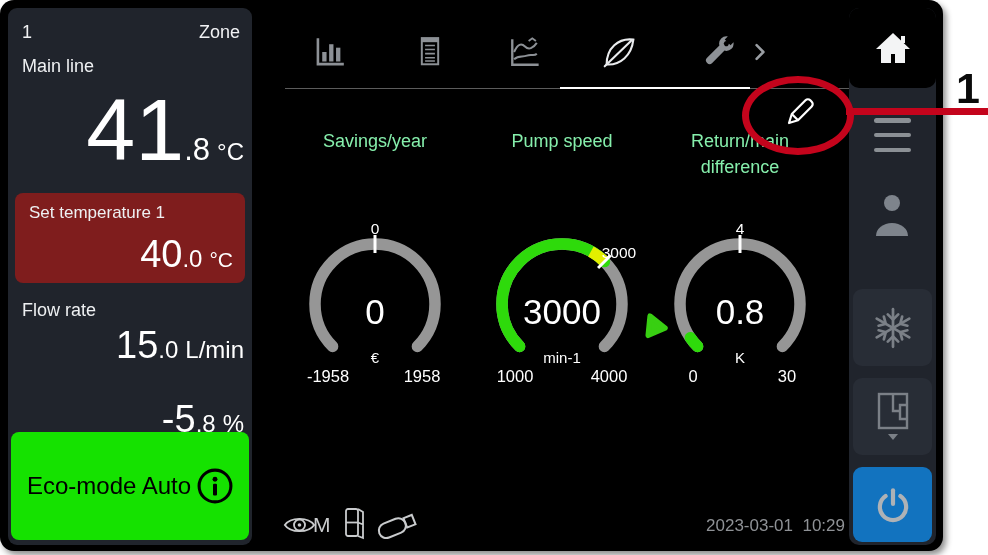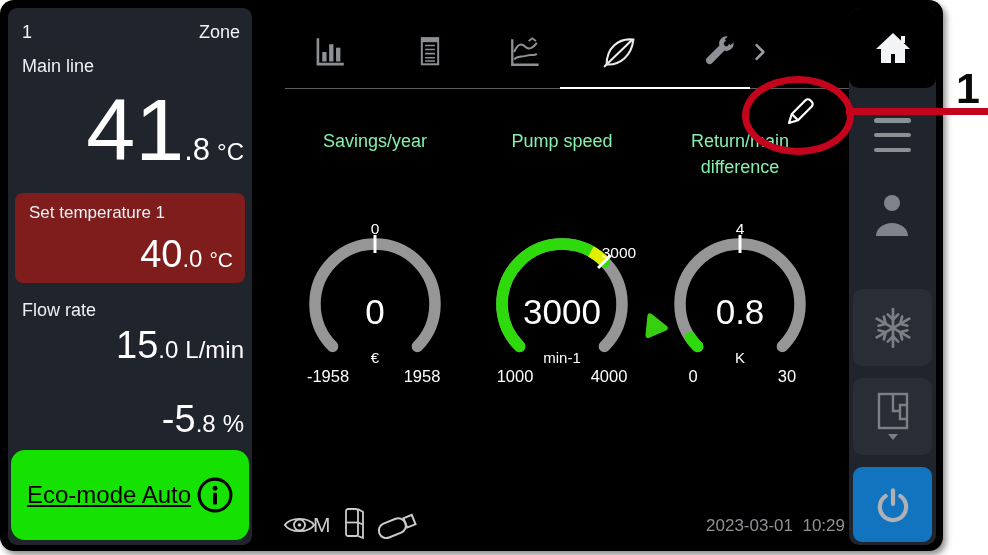--- a/index.html
+++ b/index.html
@@ -14,22 +14,22 @@
   .val-row{position:absolute;right:8px;display:flex;align-items:baseline;white-space:nowrap;color:#fff;margin-left:37px;}
   .v-big{font-size:88px;line-height:1;}
   .v-med{font-size:38px;line-height:1;}
   .v-dec{font-size:24px;}
   .v-unit{font-size:24px;margin-left:7px;}
   .main-val{top:78px;}
   .main-val .v-dec{font-size:31px;}
   .set-box{position:absolute;left:7px;right:7px;top:185px;height:90px;background:#7f1d1d;border-radius:8px;}
   .set-box .p-label{top:10px;}
   .set-box .val-row{bottom:10px;right:12px;}
-  .eco-btn{position:absolute;left:3px;right:3px;bottom:5px;height:90px;background:#15e200;border-radius:14px;
-           display:flex;align-items:center;color:#000;text-decoration:underline;}
+  .eco-btn{position:absolute;left:3px;right:3px;bottom:5px;height:108px;background:#15e200;border-radius:8px;
+           display:flex;align-items:center;color:#000;}
   .eco-btn .eco-text{font-size:24px;margin-left:16px;flex:1;}
   .eco-btn svg{margin-right:14px;}
   
   .tabbtn{position:absolute;top:30px;width:44px;height:44px;display:flex;align-items:center;justify-content:center;}
   .divider{position:absolute;top:88px;left:285px;width:570px;height:1px;background:#5c5c5c;}
   .divider-active{position:absolute;top:87px;left:560px;width:190px;height:2px;background:#ffffff;}
   .pencil-btn{position:absolute;left:780px;top:92px;width:40px;height:40px;}
   
   .gauge-title{position:absolute;top:128px;width:150px;text-align:center;font-size:18px;line-height:26px;color:#86efac;}
   .gauge{position:absolute;top:222px;width:170px;height:170px;color:#fff;}

